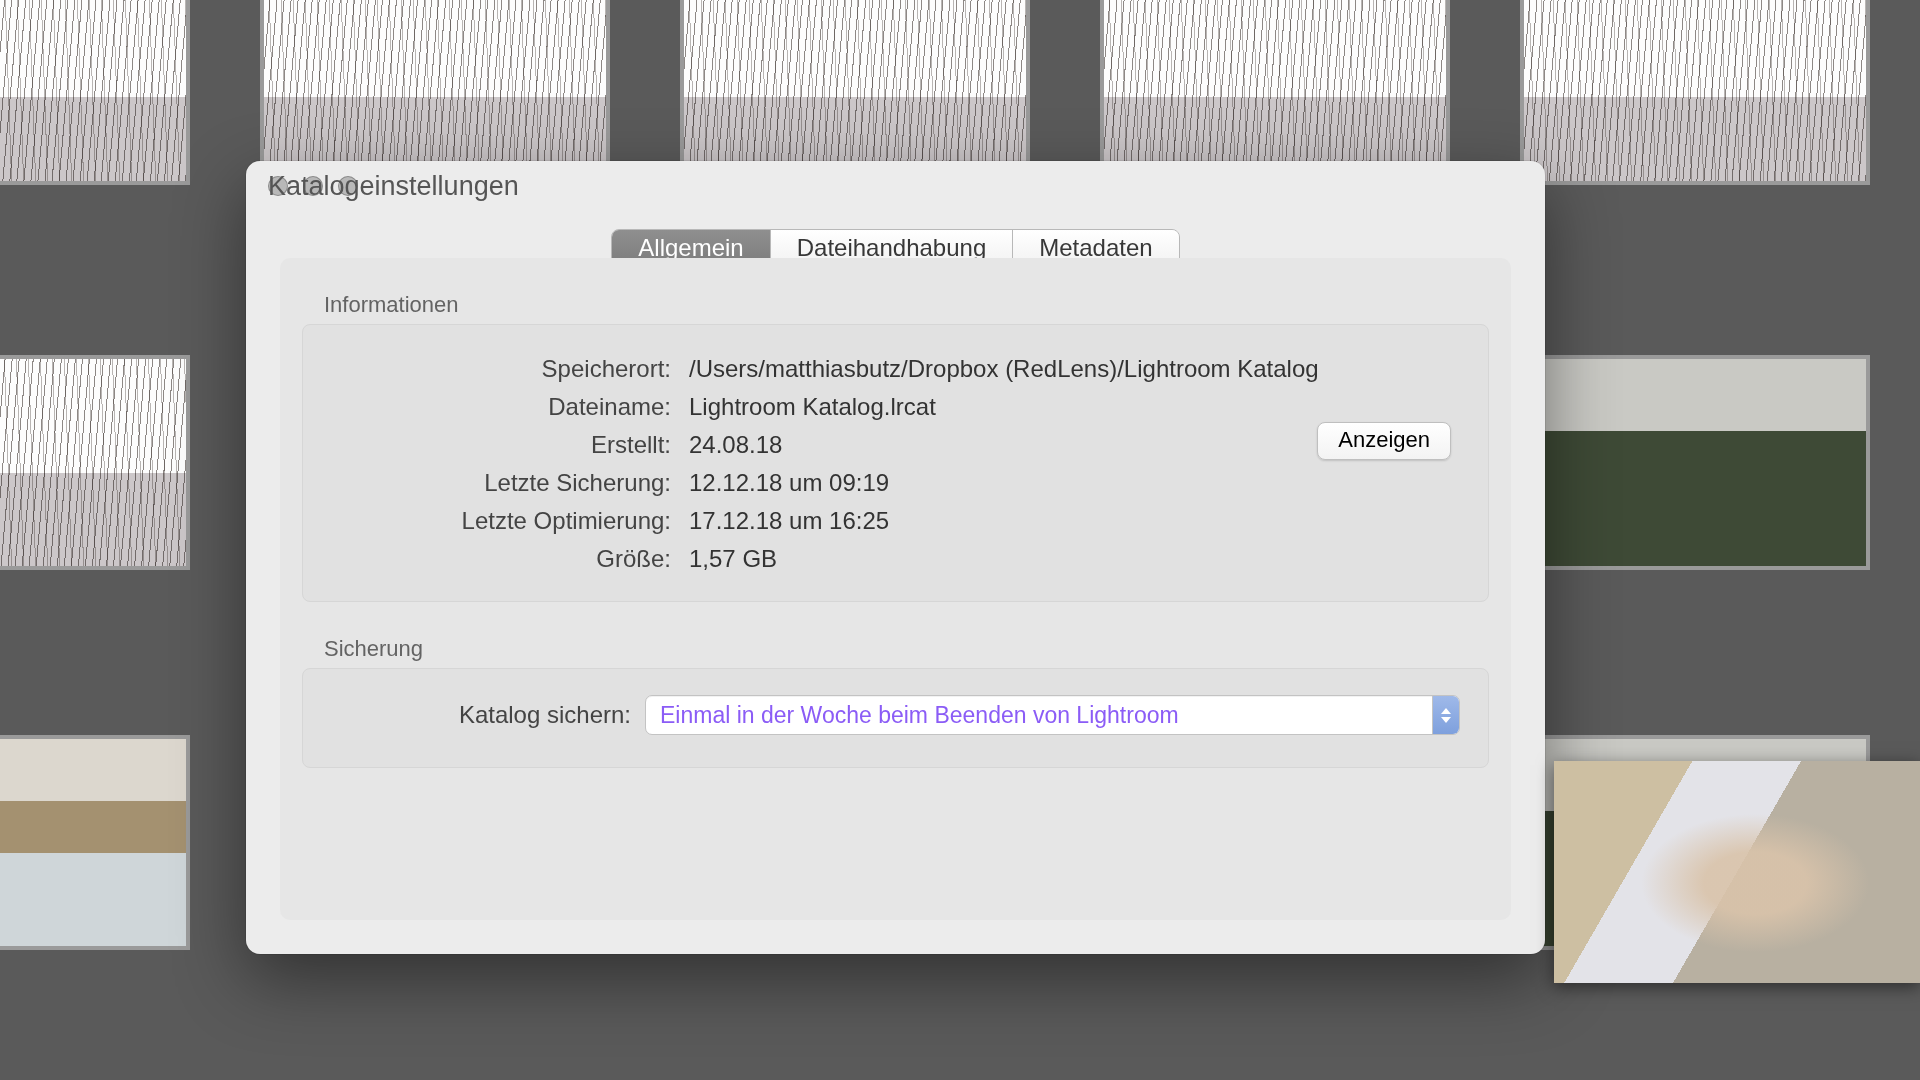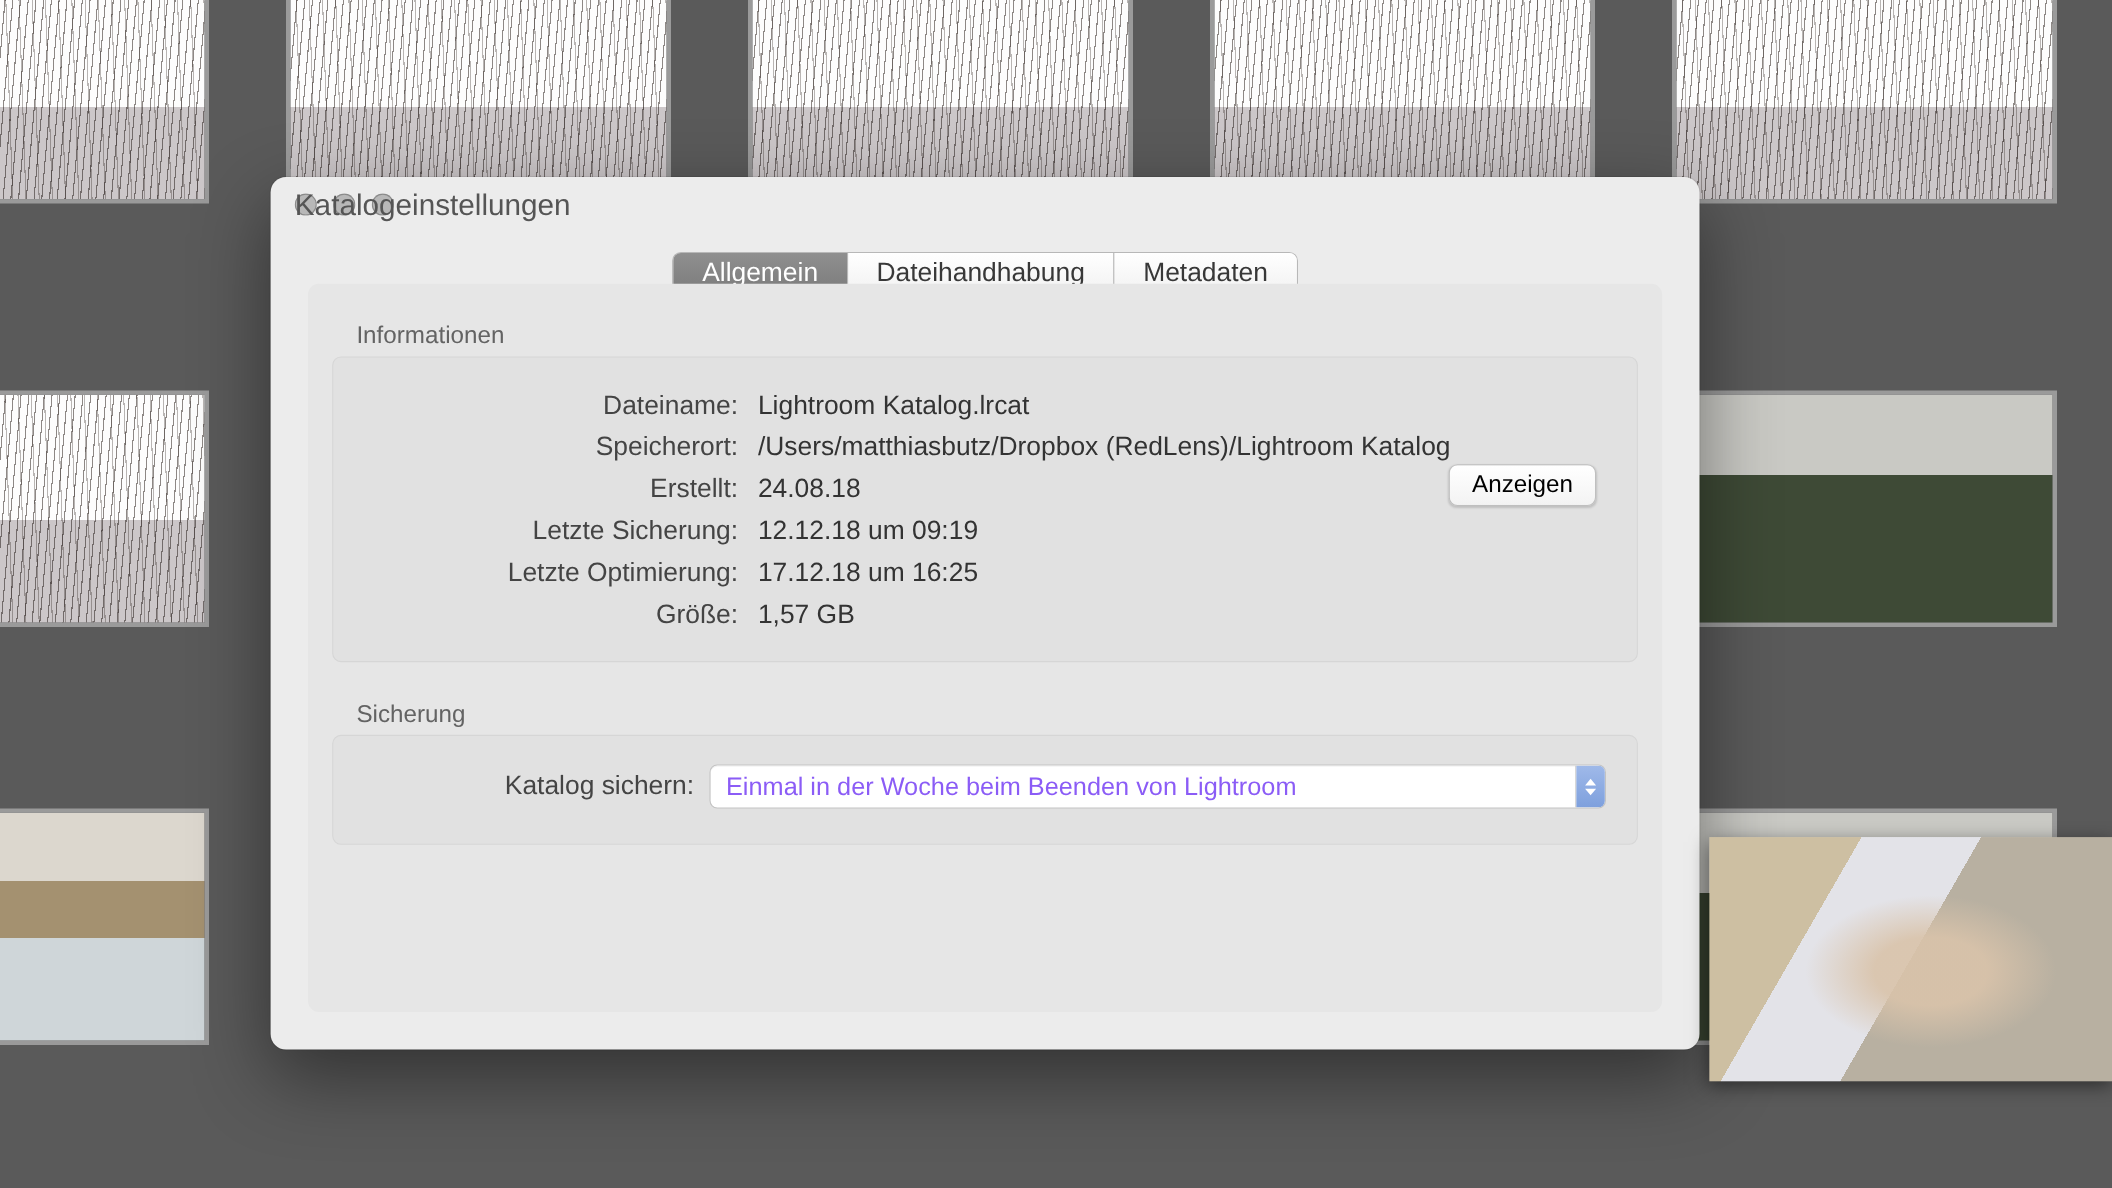--- a/index.html
+++ b/index.html
@@ -119,26 +119,26 @@
       <button>Metadaten</button>
     </div>
   </div>
 
   <div class="panel">
 
     <div class="section-title">Informationen</div>
 
     <div class="card" style="position:relative;">
       <div class="row">
+        <div class="label">Speicherort:</div>
+        <div class="value">/Users/matthiasbutz/Dropbox (RedLens)/Lightroom Katalog</div>
+      </div>
+      <div class="row">
         <div class="label">Dateiname:</div>
         <div class="value">Lightroom Katalog.lrcat</div>
-      </div>
-      <div class="row">
-        <div class="label">Speicherort:</div>
-        <div class="value">/Users/matthiasbutz/Dropbox (RedLens)/Lightroom Katalog</div>
       </div>
       <div class="row">
         <div class="label">Erstellt:</div>
         <div class="value">24.08.18</div>
       </div>
       <div class="row">
         <div class="label">Letzte Sicherung:</div>
         <div class="value">12.12.18 um 09:19</div>
       </div>
       <div class="row">

